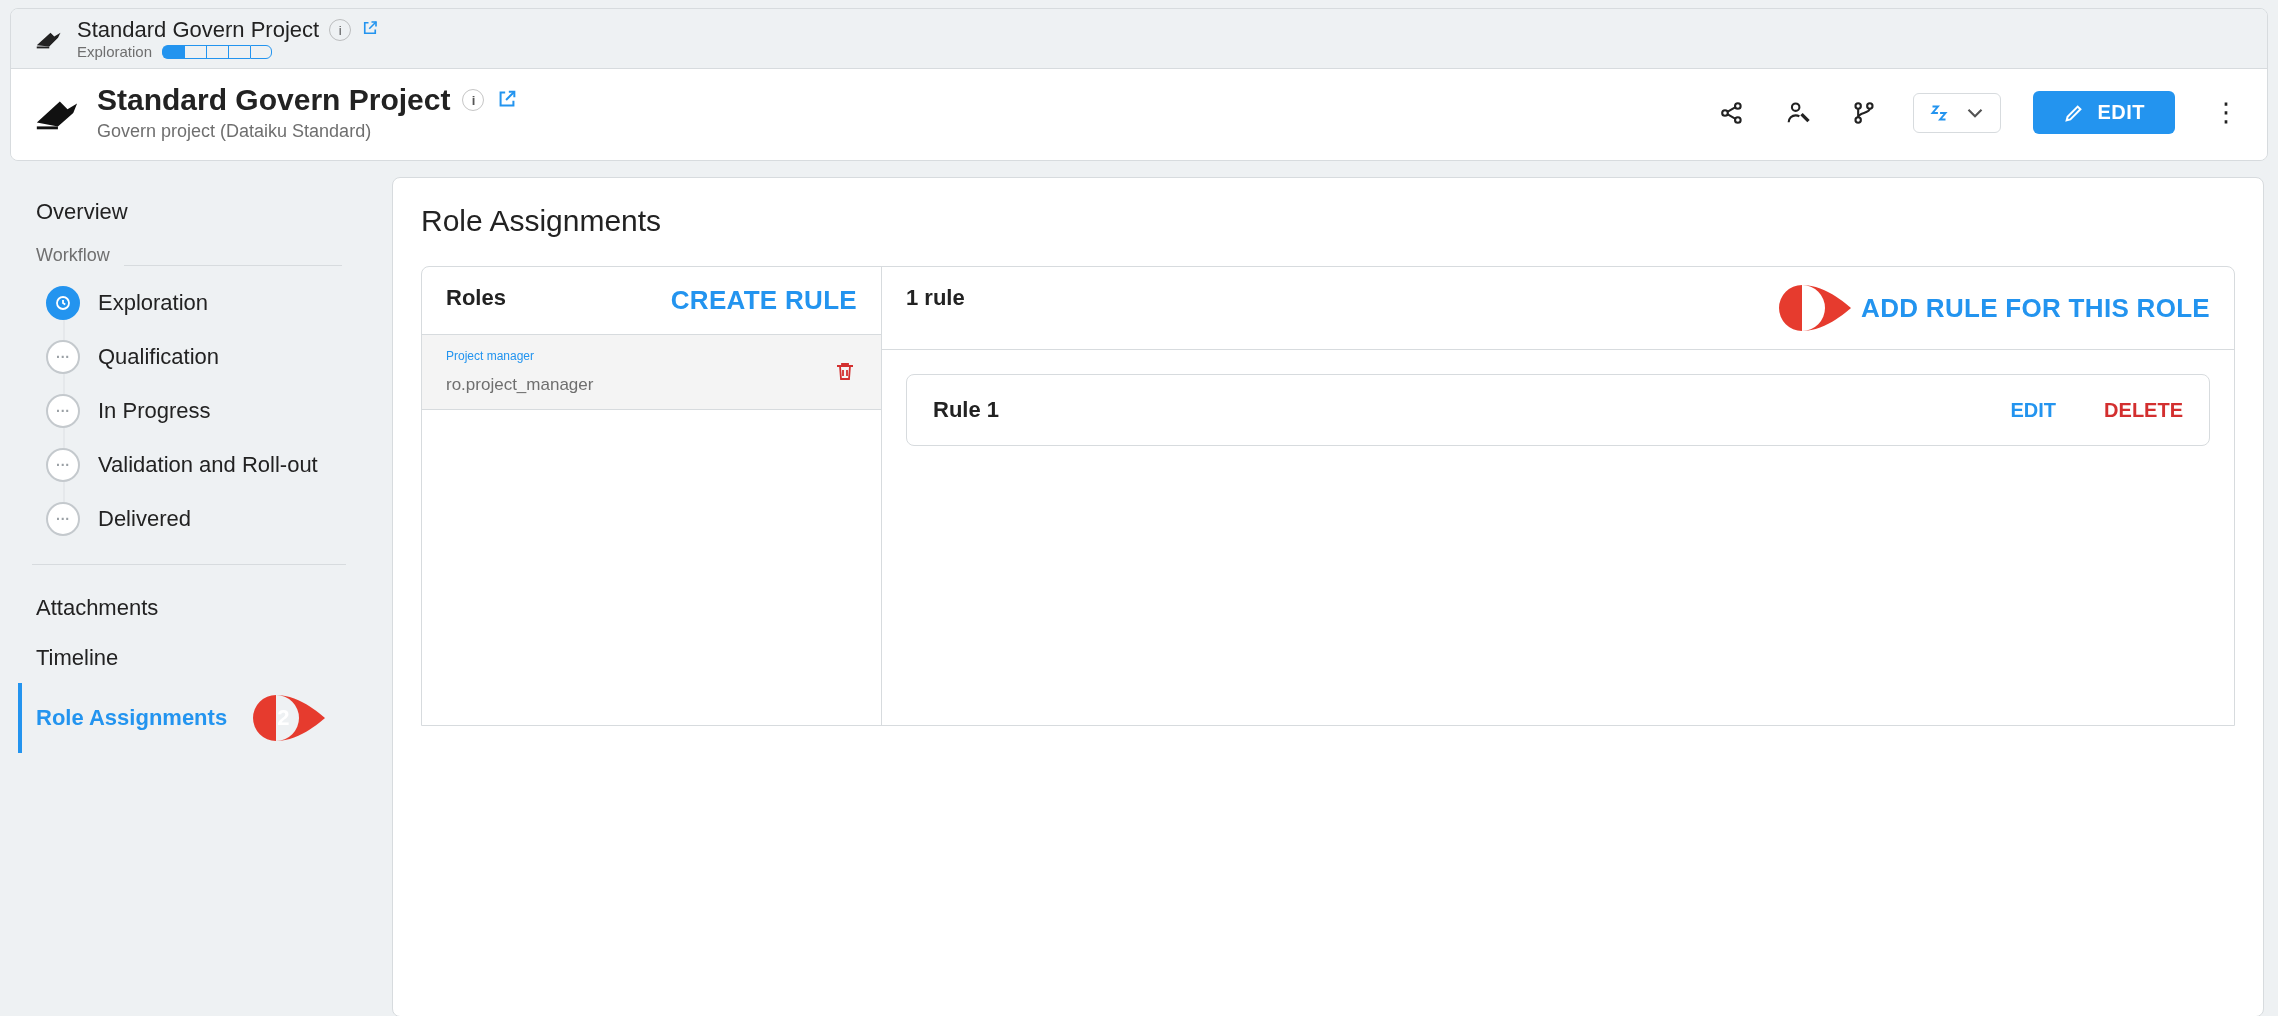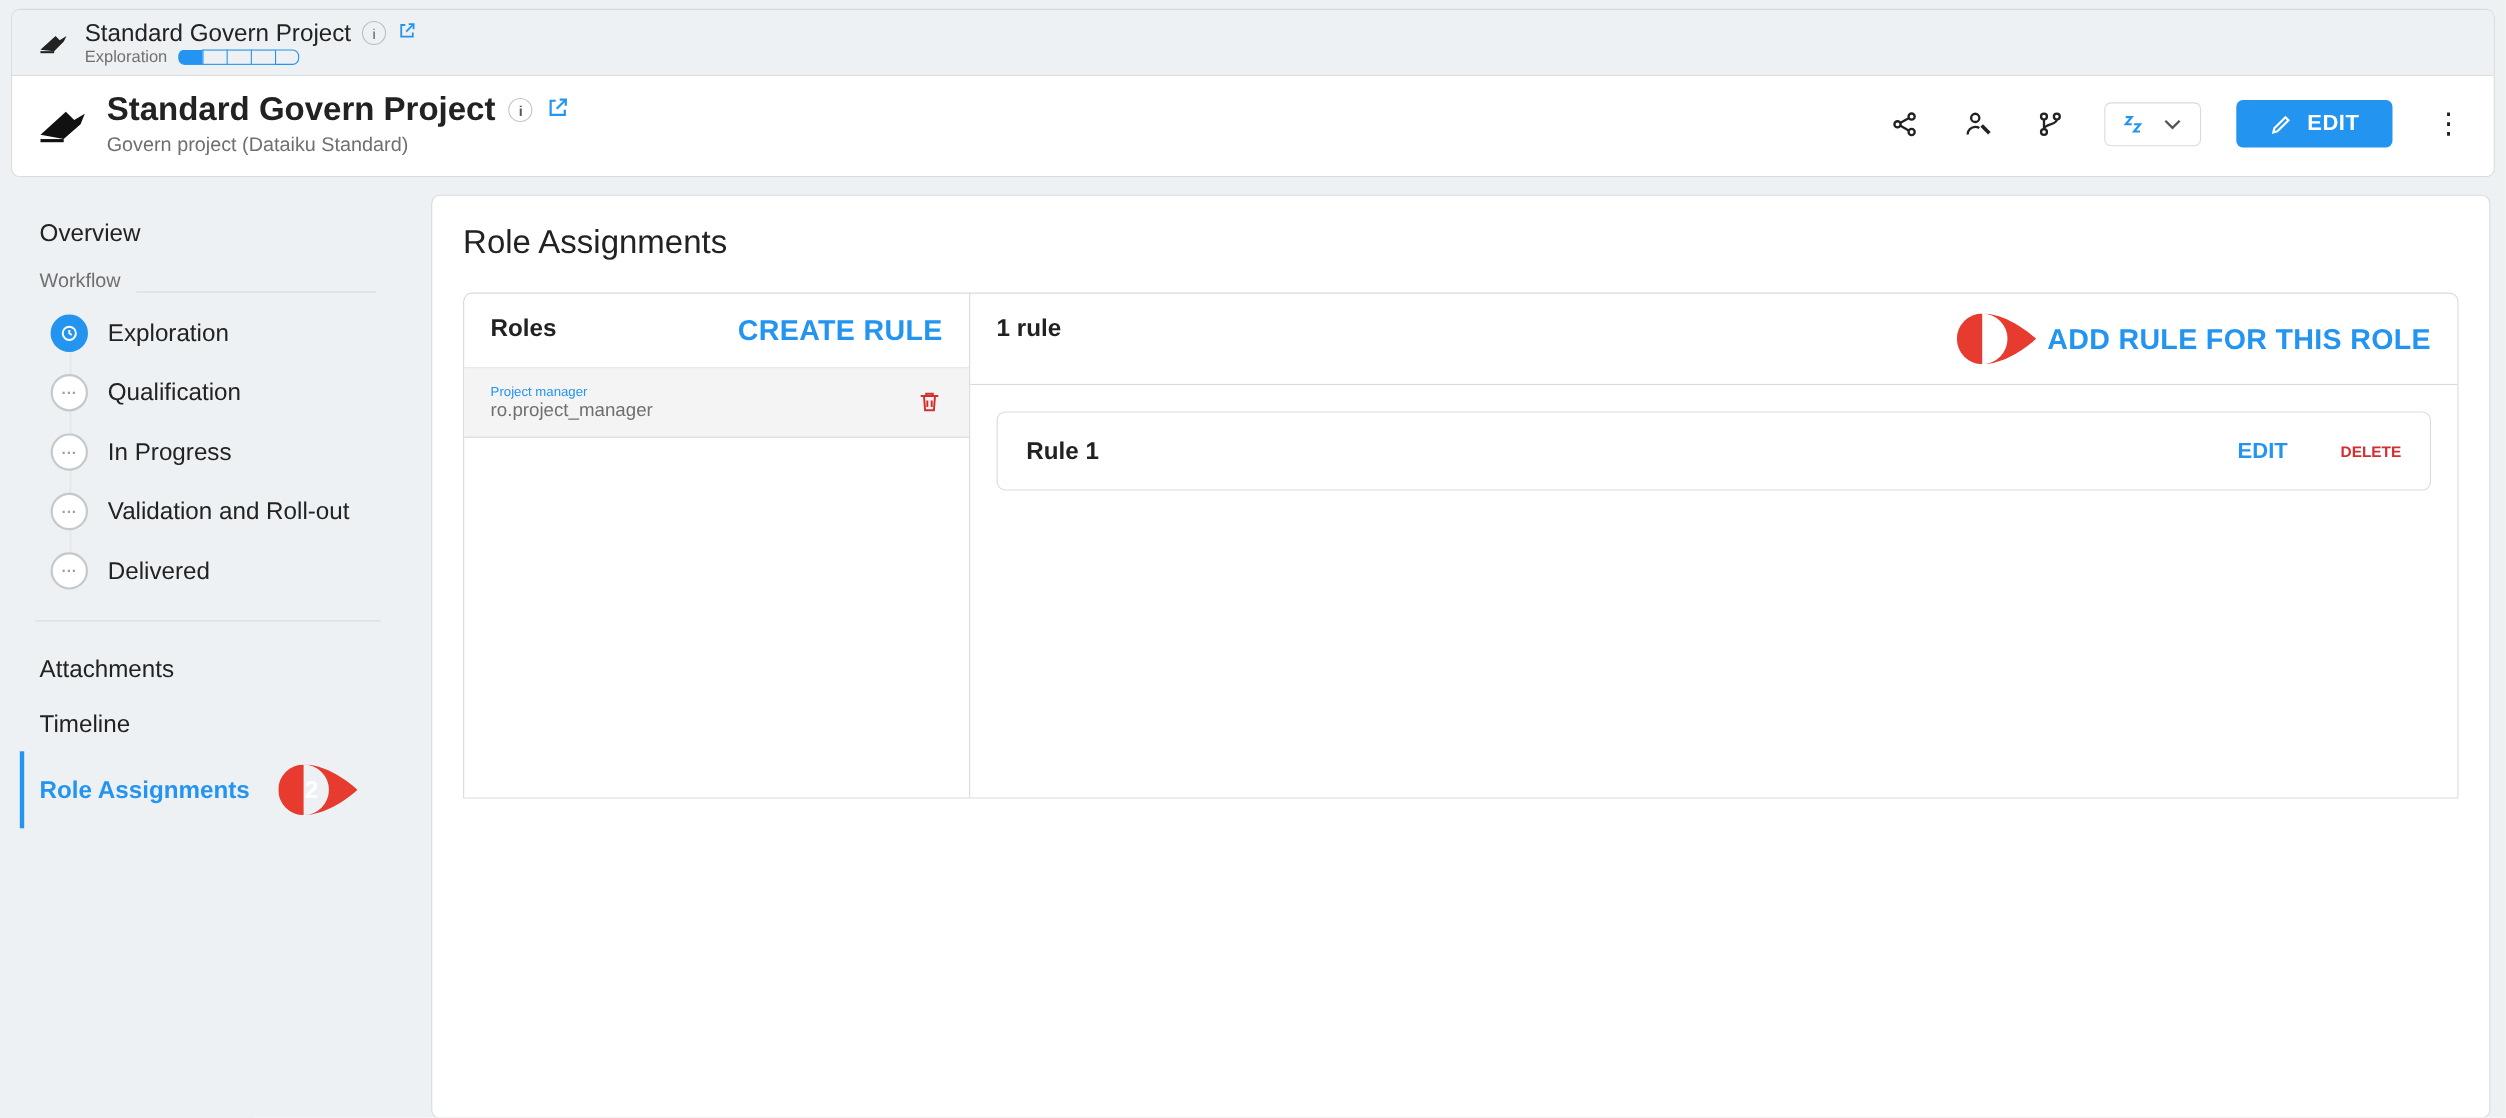--- a/index.html
+++ b/index.html
@@ -149,30 +149,30 @@
     padding:18px 24px; border-bottom:1px solid var(--border);
     font-weight:700; font-size:22px;
   }
   .link-btn { color: var(--blue); font-weight:700; font-size:26px; cursor:pointer; letter-spacing:0.3px;}
   .col-head .with-ann { display:flex; align-items:center; gap:10px;}
   .role-row {
     display:flex; align-items:center; justify-content:space-between;
     padding:14px 24px; background:#f4f4f4; border-bottom:1px solid var(--border);
   }
   .role-row .info .name { color: var(--blue); font-size:12px; font-weight:500;}
-  .role-row .info .key  { color: var(--muted); font-size:17px; margin-top:0;}
+  .role-row .info .key  { color: var(--muted); font-size:17px; margin-top:12px;}
   .trash { color: var(--red); cursor:pointer; }
   .rule-card {
     margin:24px; border:1px solid var(--border); border-radius:8px;
     padding:22px 26px; display:flex; align-items:center;
     font-size:22px; font-weight:700;
   }
   .rule-card .spacer { flex:1; }
   .rule-card .edit { color: var(--blue); font-weight:700; font-size:20px; cursor:pointer; margin-right:48px;}
-  .rule-card .delete { color: var(--red); font-weight:700; font-size:14px; cursor:pointer;}
+  .rule-card .delete { color: var(--red); font-weight:700; font-size:20px; cursor:pointer;}
 </style>
 </head>
 <body>
 
 <div class="top-wrap">
 
   <div class="crumb">
     <svg class="bird-sm" viewBox="0 0 48 48">
         <path d="M6 34 L28 14 L34 20 L44 14 L40 22 L26 36 Z" fill="#222"></path>
         <rect x="6" y="36" width="20" height="3" fill="#222"></rect>

